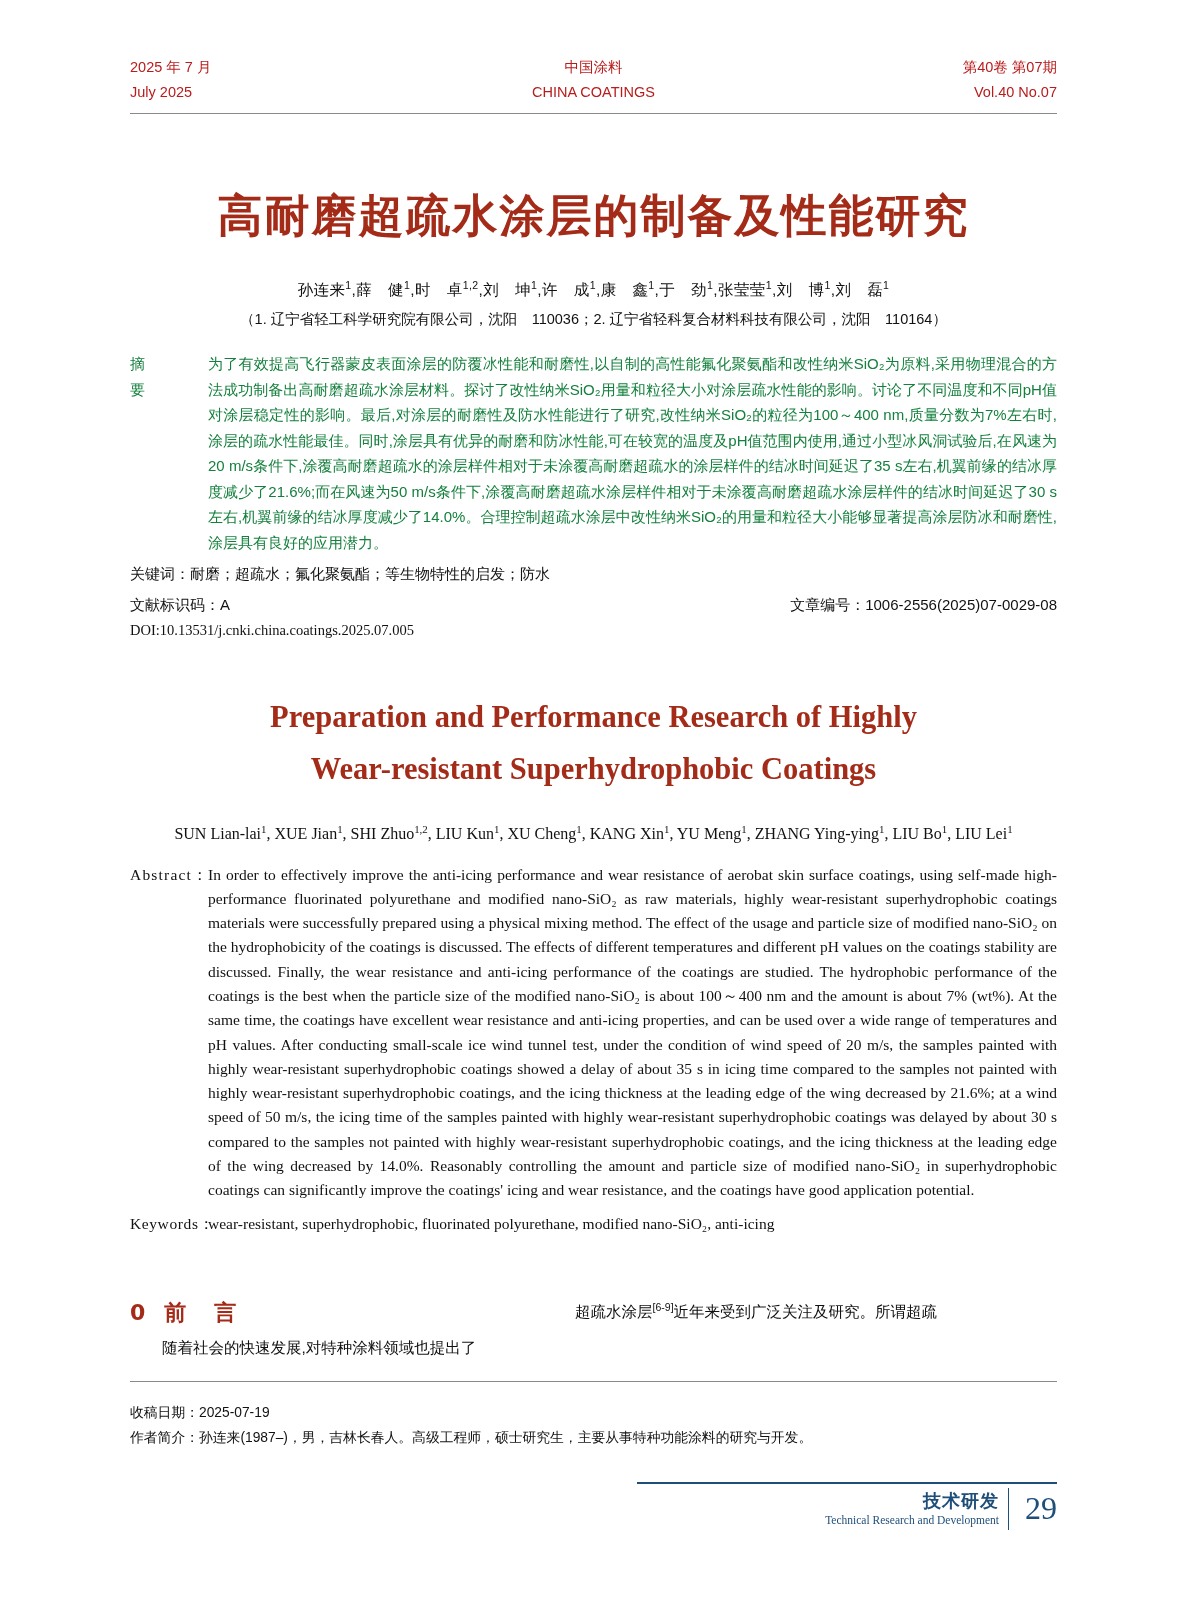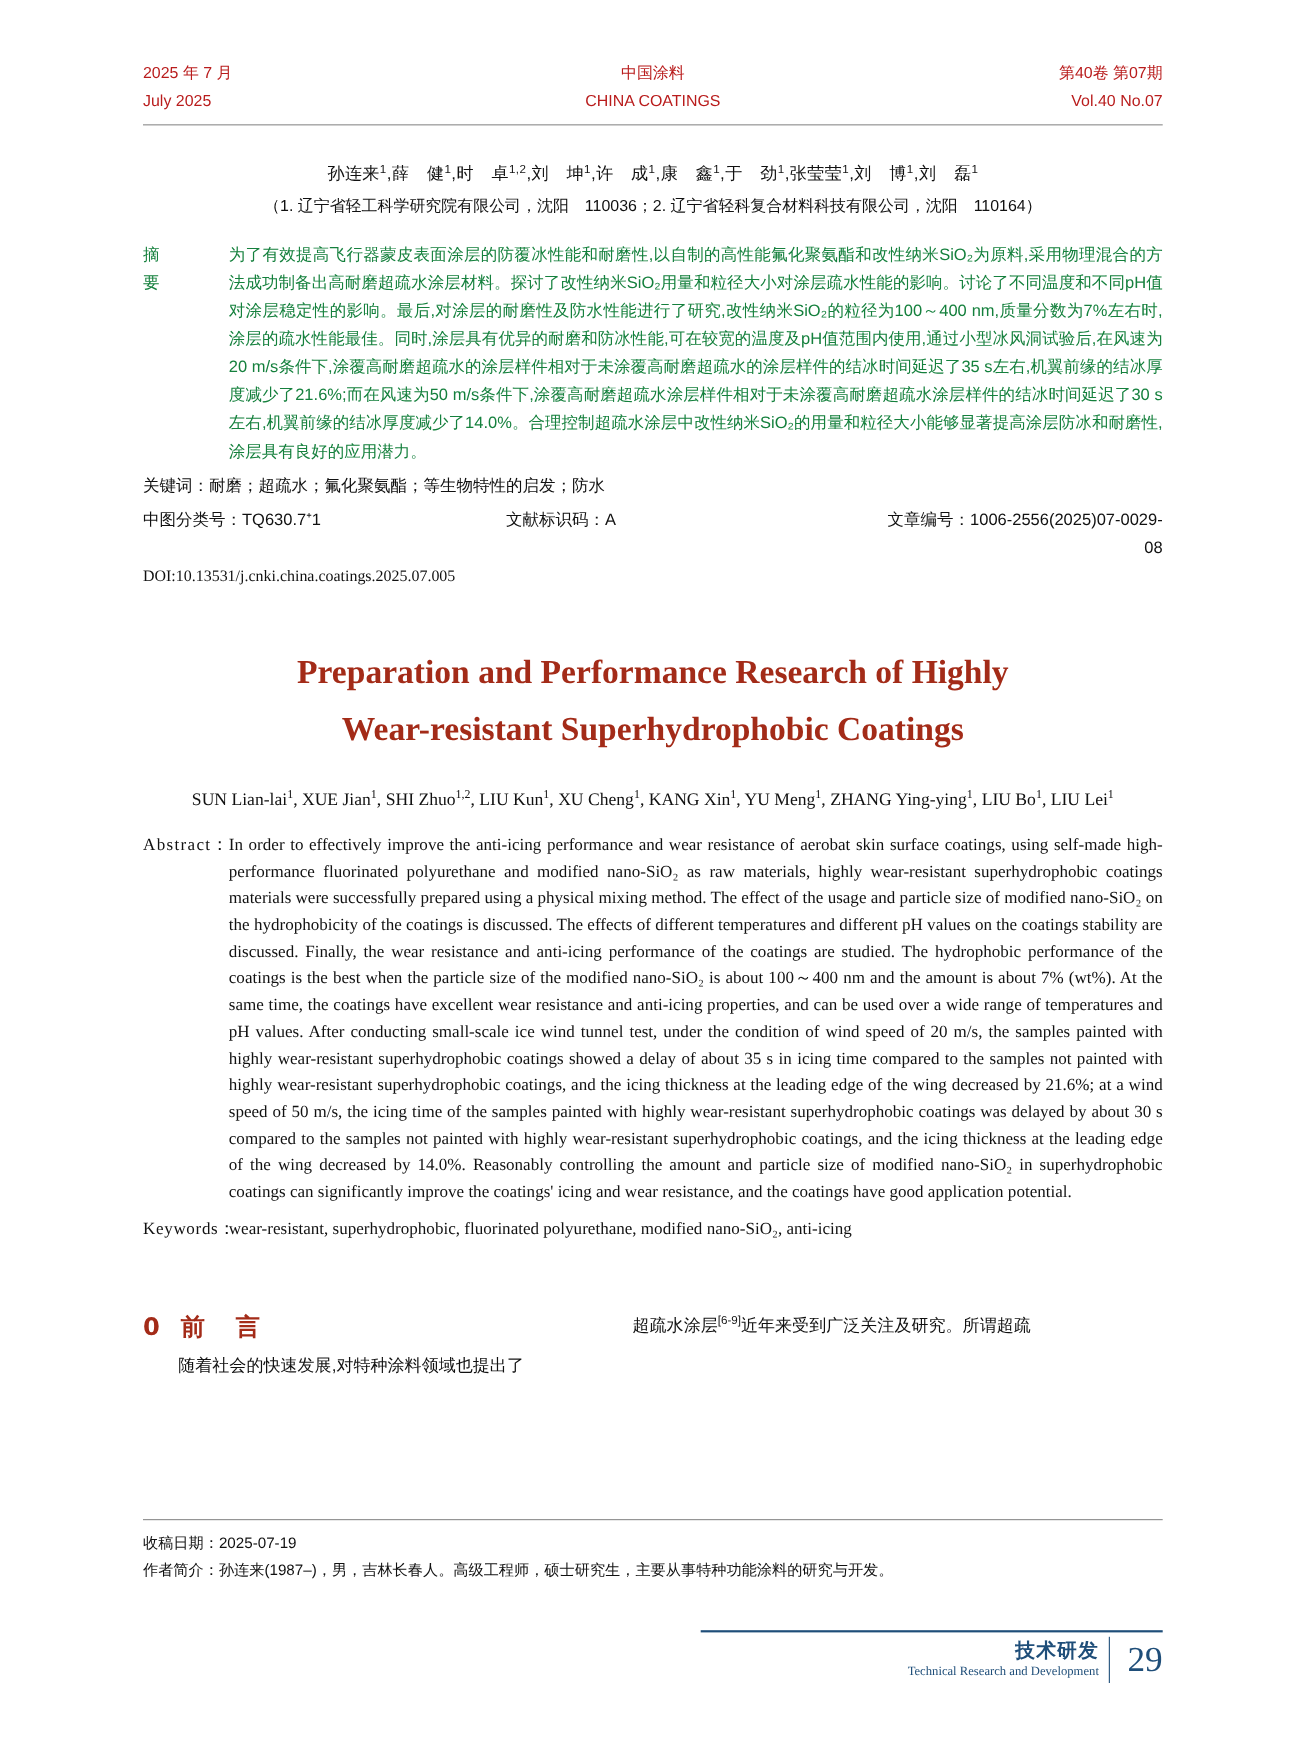--- a/index.html
+++ b/index.html
@@ -192,21 +192,21 @@
   }
   .col-r .body-p { text-indent: 0; margin-top: 0; }
 
   
   .footnotes {
     position: absolute;
     left: 130px;
     right: 130px;
     top: 1381px;
     border-top: 1.1px solid #8a8a8a;
-    padding-top: 8px;
+    padding-top: 18px;
     font-family: "Liberation Sans", sans-serif;
     font-size: 13.8px;
     line-height: 25px;
     color: #111;
   }
 
   
   .footer {
     position: absolute;
     right: 130px;
@@ -264,35 +264,35 @@
 
   <div class="runhead">
     <div class="col left">2025 年 7 月</div>
     <div class="col left l2">July 2025</div>
     <div class="col center">中国涂料</div>
     <div class="col center l2">CHINA COATINGS</div>
     <div class="col right">第40卷 第07期</div>
     <div class="col right l2">Vol.40  No.07</div>
   </div>
 
+  <div class="cn-title">高耐磨超疏水涂层的制备及性能研究</div>
 
   <div class="cn-authors">
     孙连来<sup>1</sup>,薛　健<sup>1</sup>,时　卓<sup>1,2</sup>,刘　坤<sup>1</sup>,许　成<sup>1</sup>,康　鑫<sup>1</sup>,于　劲<sup>1</sup>,张莹莹<sup>1</sup>,刘　博<sup>1</sup>,刘　磊<sup>1</sup>
   </div>
   <div class="cn-affil">（1. 辽宁省轻工科学研究院有限公司，沈阳　110036；2. 辽宁省轻科复合材料科技有限公司，沈阳　110164）</div>
 
   <div class="cn-abs">
     <span class="lbl">摘　要</span>
     <span>为了有效提高飞行器蒙皮表面涂层的防覆冰性能和耐磨性,以自制的高性能氟化聚氨酯和改性纳米SiO₂为原料,采用物理混合的方法成功制备出高耐磨超疏水涂层材料。探讨了改性纳米SiO₂用量和粒径大小对涂层疏水性能的影响。讨论了不同温度和不同pH值对涂层稳定性的影响。最后,对涂层的耐磨性及防水性能进行了研究,改性纳米SiO₂的粒径为100～400 nm,质量分数为7%左右时,涂层的疏水性能最佳。同时,涂层具有优异的耐磨和防冰性能,可在较宽的温度及pH值范围内使用,通过小型冰风洞试验后,在风速为20 m/s条件下,涂覆高耐磨超疏水的涂层样件相对于未涂覆高耐磨超疏水的涂层样件的结冰时间延迟了35 s左右,机翼前缘的结冰厚度减少了21.6%;而在风速为50 m/s条件下,涂覆高耐磨超疏水涂层样件相对于未涂覆高耐磨超疏水涂层样件的结冰时间延迟了30 s左右,机翼前缘的结冰厚度减少了14.0%。合理控制超疏水涂层中改性纳米SiO₂的用量和粒径大小能够显著提高涂层防冰和耐磨性,涂层具有良好的应用潜力。</span>
   </div>
 
   <div class="cn-kw">关键词：耐磨；超疏水；氟化聚氨酯；等生物特性的启发；防水</div>
 
   <div class="cn-meta">
-    <div class="m1">中图分类号：TQ630.7⁺1</div>
     <div class="m2">文献标识码：A</div>
     <div class="m3">文章编号：1006-2556(2025)07-0029-08</div>
   </div>
   <div class="cn-doi">DOI:10.13531/j.cnki.china.coatings.2025.07.005</div>
 
   <div class="en-title">
     <div>Preparation and Performance Research of Highly</div>
     <div>Wear-resistant Superhydrophobic Coatings</div>
   </div>
 

